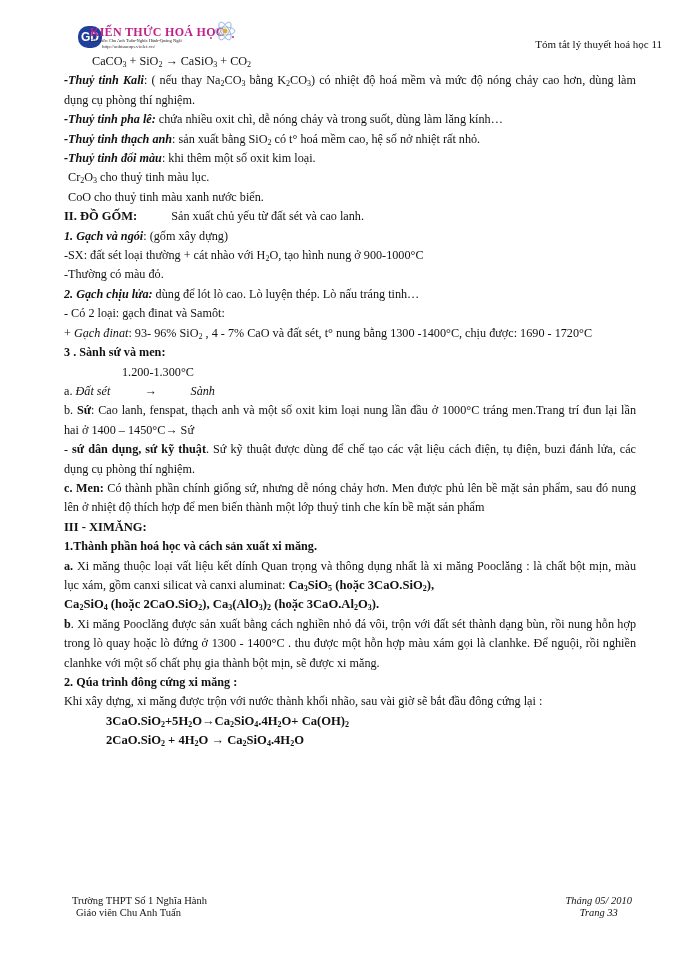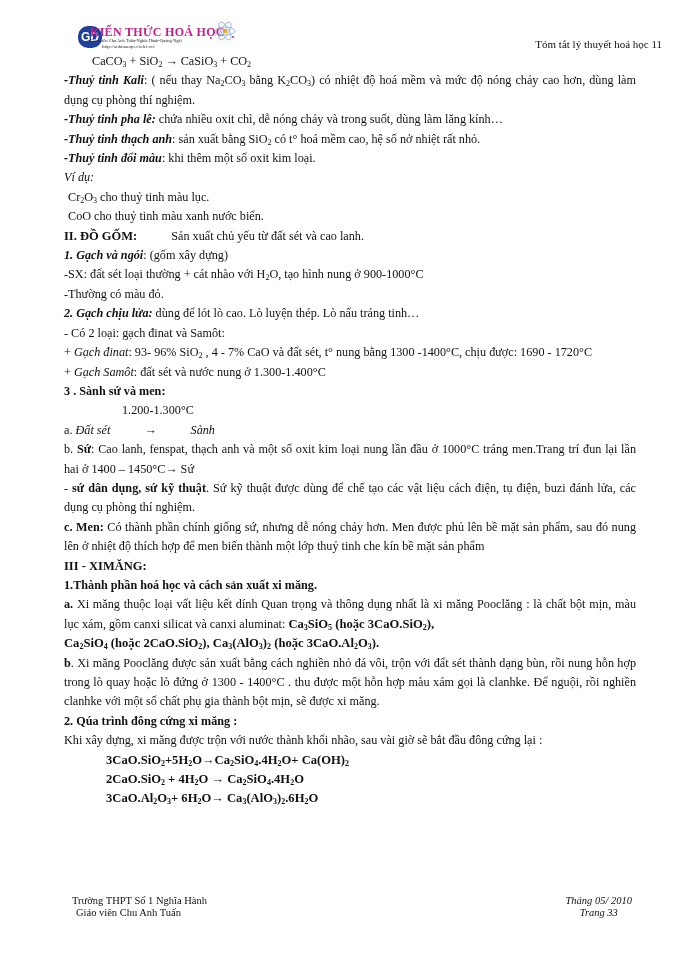--- a/index.html
+++ b/index.html
@@ -55,53 +55,50 @@
     <p class="eq"><span>CaCO</span><sub>3</sub><span> + SiO</span><sub>2</sub><span> → </span><span>CaSiO</span><sub>3</sub><span> + CO</span><sub>2</sub></p>
 
     <p><span class="bi">-Thuỷ tinh Kali</span><span>: ( nếu thay Na</span><sub>2</sub><span>CO</span><sub>3</sub><span> bằng K</span><sub>2</sub><span>CO</span><sub>3</sub><span>) có nhiệt độ hoá mềm và mức độ nóng chảy cao hơn, dùng làm dụng cụ phòng thí nghiệm.</span></p>
 
     <p><span class="bi">-Thuỷ tinh pha lê:</span><span> chứa nhiều oxit chì, dễ nóng chảy và trong suốt, dùng làm lăng kính…</span></p>
 
     <p><span class="bi">-Thuỷ tinh thạch anh</span><span>: sản xuất bằng SiO</span><sub>2</sub><span> có t° hoá mềm cao, hệ số nở nhiệt rất nhỏ.</span></p>
 
     <p><span class="bi">-Thuỷ tinh đổi màu</span><span>: khi thêm một số oxit kim loại.</span></p>
 
-    <p class="i">Ví dụ:</p>
     <p class="ind1"><span>Cr</span><sub>2</sub><span>O</span><sub>3</sub><span> cho thuỷ tinh màu lục.</span></p>
     <p class="ind1">CoO cho thuỷ tinh màu xanh nước biển.</p>
 
     <p><span class="sec">II. ĐỒ GỐM:</span><span class="tab"></span><span>Sản xuất chủ yếu từ đất sét và cao lanh.</span></p>
 
     <p><span class="bi">1. Gạch và ngói</span><span>: (gốm xây dựng)</span></p>
     <p><span>-SX: đất sét loại thường + cát nhào với H</span><sub>2</sub><span>O, tạo hình nung ở 900-1000°C</span></p>
     <p>-Thường có màu đỏ.</p>
 
     <p><span class="bi">2. Gạch chịu lửa:</span><span> dùng để lót lò cao. Lò luyện thép. Lò nấu tráng tinh…</span></p>
     <p>- Có 2 loại: gạch đinat và Samôt:</p>
     <p><span>+ </span><span class="i">Gạch đinat</span><span>: 93- 96% SiO</span><sub>2</sub><span> , 4 - 7% CaO và đất sét, t° nung bằng 1300 -1400°C, chịu được: 1690 - 1720°C</span></p>
-    <p><span>+ </span><span class="i">Gạch Samôt</span><span>: đất sét và nước nung ở 1.300-1.400°C</span></p>
 
     <p class="b">3 . Sành sứ và men:</p>
     <p class="ind2">1.200-1.300°C</p>
     <p><span>a. </span><span class="i">Đất sét</span><span class="tab"></span><span>→</span><span class="tab"></span><span class="i">Sành</span></p>
     <p><span>b. </span><span class="b">Sứ</span><span>: Cao lanh, fenspat, thạch anh và một số oxit kim loại nung lần đầu ở 1000°C tráng men.Trang trí đun lại lần hai ở 1400 – 1450°C→ Sứ</span></p>
     <p><span>- </span><span class="b">sứ dân dụng, sứ kỹ thuật</span><span>. Sứ kỹ thuật được dùng để chế tạo các vật liệu cách điện, tụ điện, buzi đánh lửa, các dụng cụ phòng thí nghiệm.</span></p>
     <p><span class="b">c. Men:</span><span> Có thành phần chính giống sứ, nhưng dễ nóng chảy hơn. Men được phủ lên bề mặt sản phẩm, sau đó nung lên ở nhiệt độ thích hợp để men biến thành một lớp thuỷ tinh che kín bề mặt sản phẩm</span></p>
 
     <p class="sec">III - XIMĂNG:</p>
     <p class="b">1.Thành phần hoá học và cách sản xuất xi măng.</p>
     <p><span class="b">a.</span><span> Xi măng thuộc loại vất liệu kết dính Quan trọng và thông dụng nhất là xi măng Pooclăng : là chất bột mịn, màu lục xám, gồm canxi silicat và canxi aluminat: </span><span class="chem"><span>Ca</span><sub>3</sub><span>SiO</span><sub>5</sub><span> (hoặc 3CaO.SiO</span><sub>2</sub><span>),</span></span></p>
     <p class="chem"><span>Ca</span><sub>2</sub><span>SiO</span><sub>4</sub><span> (hoặc 2CaO.SiO</span><sub>2</sub><span>), </span><span>Ca</span><sub>3</sub><span>(AlO</span><sub>3</sub><span>)</span><sub>2</sub><span> (hoặc 3CaO.Al</span><sub>2</sub><span>O</span><sub>3</sub><span>).</span></p>
     <p><span class="b">b</span><span>. Xi măng Pooclăng được sản xuất bằng cách nghiền nhỏ đá vôi, trộn với đất sét thành dạng bùn, rồi nung hỗn hợp trong lò quay hoặc lò đứng ở 1300 - 1400°C . thu được một hỗn hợp màu xám gọi là clanhke. Để nguội, rồi nghiền clanhke với một số chất phụ gia thành bột mịn, sẽ được xi măng.</span></p>
 
     <p class="b">2. Qúa trình đông cứng xi măng :</p>
     <p>Khi xây dựng, xi măng được trộn với nước thành khối nhão, sau vài giờ sẽ bắt đầu đông cứng lại :</p>
     <p class="chem ind3"><span>3CaO.SiO</span><sub>2</sub><span>+5H</span><sub>2</sub><span>O→Ca</span><sub>2</sub><span>SiO</span><sub>4</sub><span>.4H</span><sub>2</sub><span>O+ Ca(OH)</span><sub>2</sub></p>
     <p class="chem ind3"><span>2CaO.SiO</span><sub>2</sub><span> + 4H</span><sub>2</sub><span>O → Ca</span><sub>2</sub><span>SiO</span><sub>4</sub><span>.4H</span><sub>2</sub><span>O</span></p>
-    <p class="chem ind3"><span>3CaO.Al</span><sub>2</sub><span>O</span><sub>3</sub><span>+ 6H</span><sub>2</sub><span>O→ Ca</span><sub>3</sub><span>(AlO</span><sub>3</sub><span>)</span><sub>2</sub><span>.6H</span><sub>2</sub><span>O</span></p>
   </div>
 
   <div class="footer">
     <div class="left">
       <div>Trường THPT Số 1 Nghĩa Hành</div>
       <div style="padding-left:4px">Giáo viên Chu Anh Tuấn</div>
     </div>
     <div class="right">
       <div>Tháng 05/ 2010</div>
       <div>Trang 33</div>

